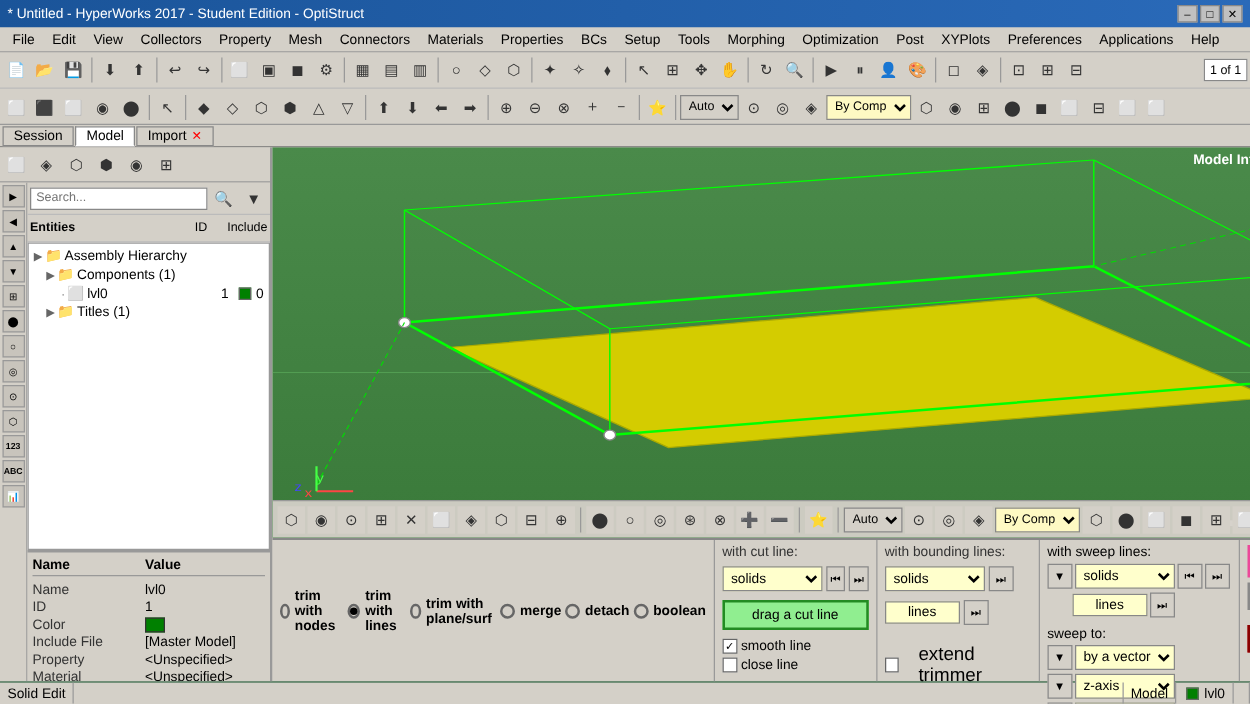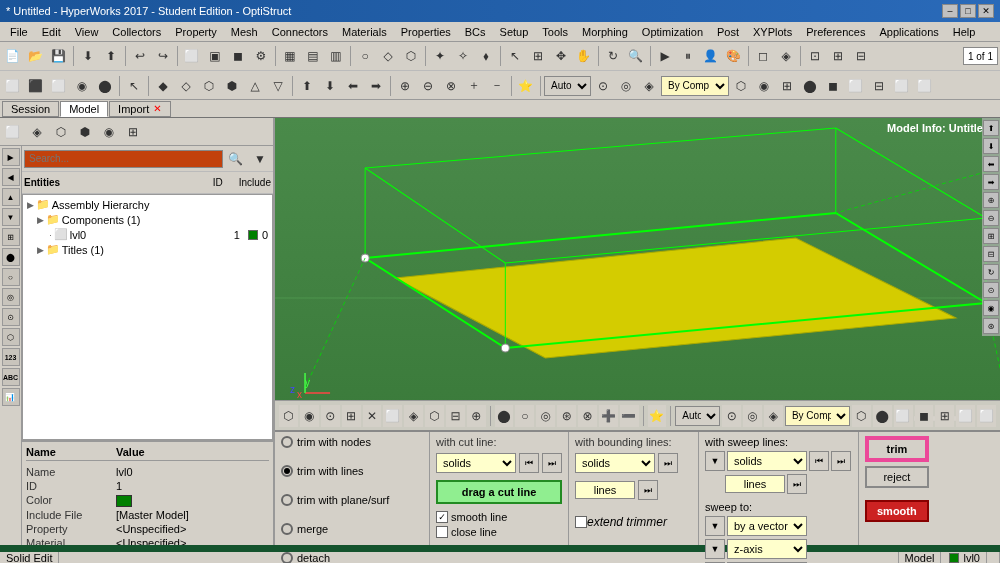--- a/index.html
+++ b/index.html
@@ -131,21 +131,21 @@
       display: flex;
       align-items: center;
       padding: 2px;
       gap: 2px;
       border-bottom: 1px solid #bbb;
     }
     .search-box {
       flex: 1;
       height: 18px;
       border: 1px solid #888;
-      background: #c2410c;
+      background: #ffffff;
       padding: 1px 4px;
       font-size: 10px;
     }
 
     
     .entity-toolbar {
       height: 22px;
       background: #d4d0c8;
       display: flex;
       align-items: center;
@@ -260,23 +260,24 @@
       height: 115px;
       background: #d4d0c8;
       border-top: 2px solid #888;
       display: flex;
       align-items: stretch;
     }
 
     .op-col {
       padding: 4px 6px;
       display: flex;
-      flex-direction: column;
-      gap: 17px;
+      flex-direction: row;
+      gap: 3px;
       border-right: 1px solid #999;
+      font-weight: bold;
     }
 
     .radio-option {
       display: flex;
       align-items: center;
       gap: 4px;
       font-size: 11px;
     }
     .radio-btn {
       width: 12px; height: 12px;
@@ -322,41 +323,40 @@
       border: 1px solid #888;
       display: flex; align-items: center; justify-content: center;
       font-size: 9px; cursor: pointer;
     }
 
     .drag-cut-btn {
       background: #90ee90;
       border: 2px solid #228B22;
       padding: 4px 10px;
       font-size: 11px;
-      font-weight: bold;
+      font-weight: normal;
       cursor: pointer;
       margin: 4px 0;
     }
 
     .lines-yellow {
       background: #ffffcc;
       border: 1px solid #888;
       padding: 2px 8px;
       font-size: 11px;
       min-width: 60px;
       text-align: center;
     }
 
     .extend-row {
       display: flex;
       align-items: center;
-      gap: 0;
-      font-size: 12px;
+      gap: 16px;
+      font-size: 15px;
       margin-top: 4px;
-      font-style: italic;
     }
 
     .checkbox-option {
       display: flex;
       align-items: center;
       gap: 3px;
       font-size: 11px;
     }
     .chk-box {
       width: 12px; height: 12px;
@@ -419,21 +419,21 @@
       height: 20px;
       font-size: 11px;
       min-width: 80px;
       padding: 0 2px;
     }
 
     
     .status-bar {
       height: 18px;
       background: #d4d0c8;
-      border-top: 7px solid #14532d;
+      border-top: 1px solid #14532d;
       display: flex;
       align-items: center;
       font-size: 11px;
     }
     .status-seg {
       padding: 0 6px;
       border-right: 1px solid #999;
       height: 100%;
       display: flex;
       align-items: center;

